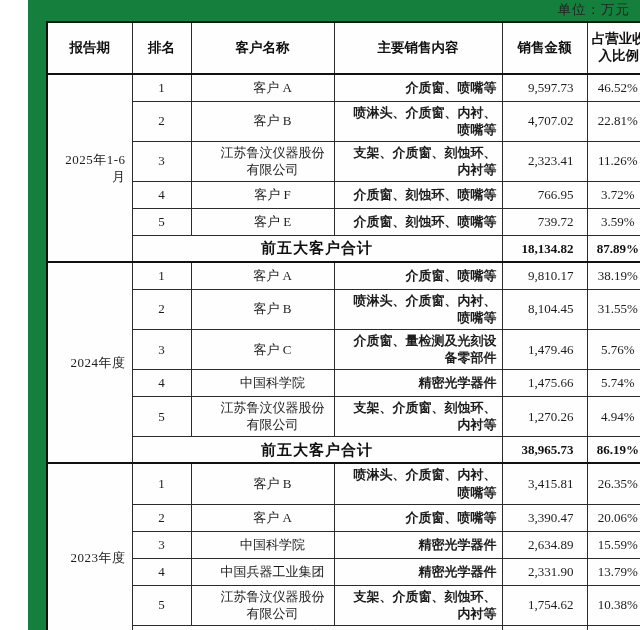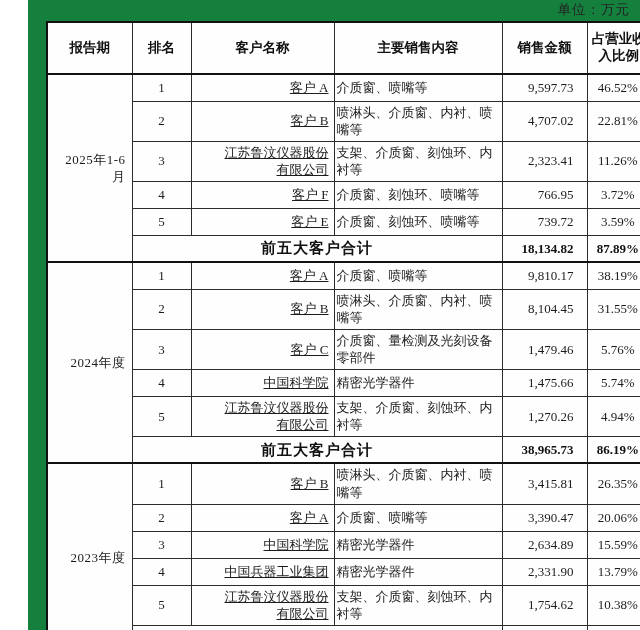--- a/index.html
+++ b/index.html
@@ -61,22 +61,22 @@
     padding: 2px 6px;
     color: #1c1c1c;
     word-break: break-all;
   }
   td.period {
     text-align: right;
     padding: 2px 6px;
     letter-spacing: 0.5px;
   }
   td.rank { text-align: center; }
-  td.customer { text-align: right; padding-left: 25px; padding-right: 5px; text-decoration: underline; }
-  td.content { text-align: left; padding-left: 2px; padding-right: 5px; }
+  td.customer { text-align: center; padding-left: 25px; padding-right: 5px; }
+  td.content { text-align: right; padding-left: 12px; padding-right: 5px; font-weight: bold; }
   td.amount { text-align: right; padding-right: 13px; }
   td.ratio { text-align: center; padding-right: 8px; }
   tr.r1 { height: 27px; }
   tr.r2 { height: 37px; }
   tr.total-row { height: 27px; }
   tr.total-row td {
     font-weight: bold;
     color: #111;
   }
   td.total-label {

